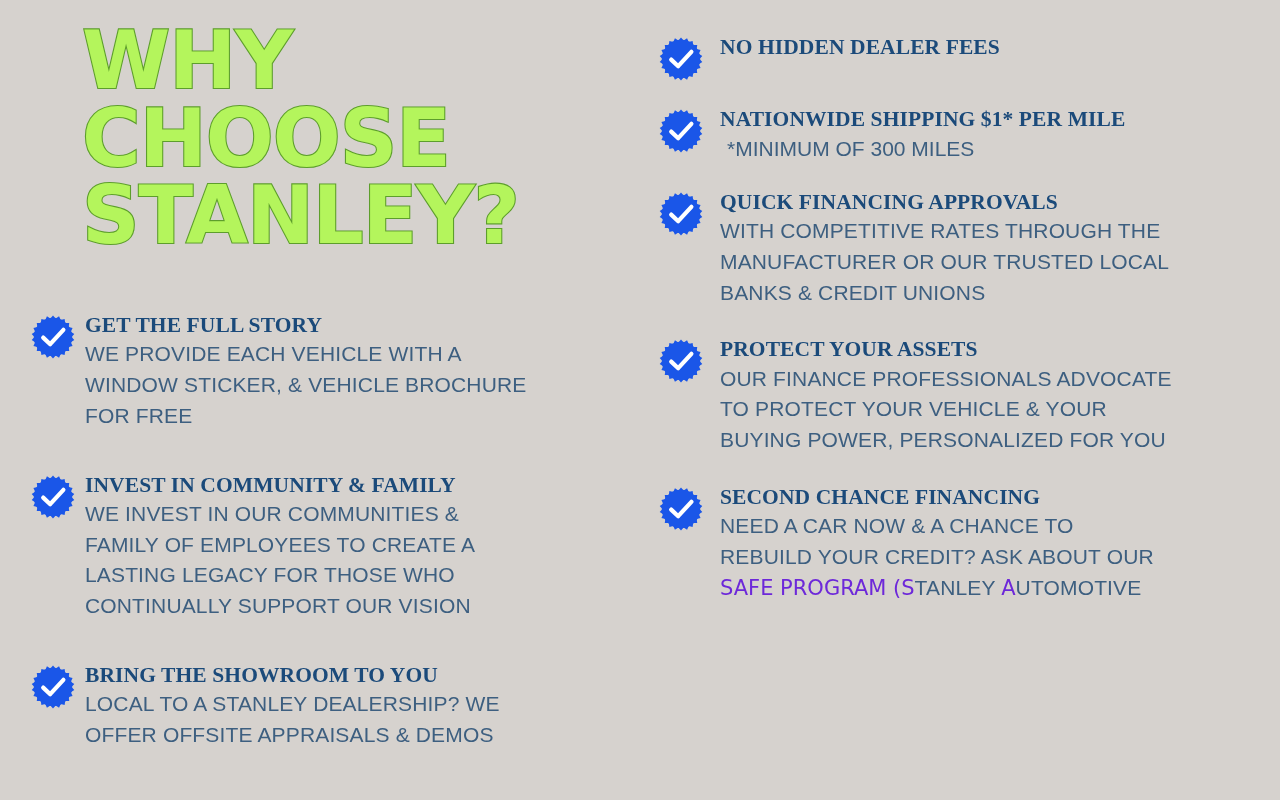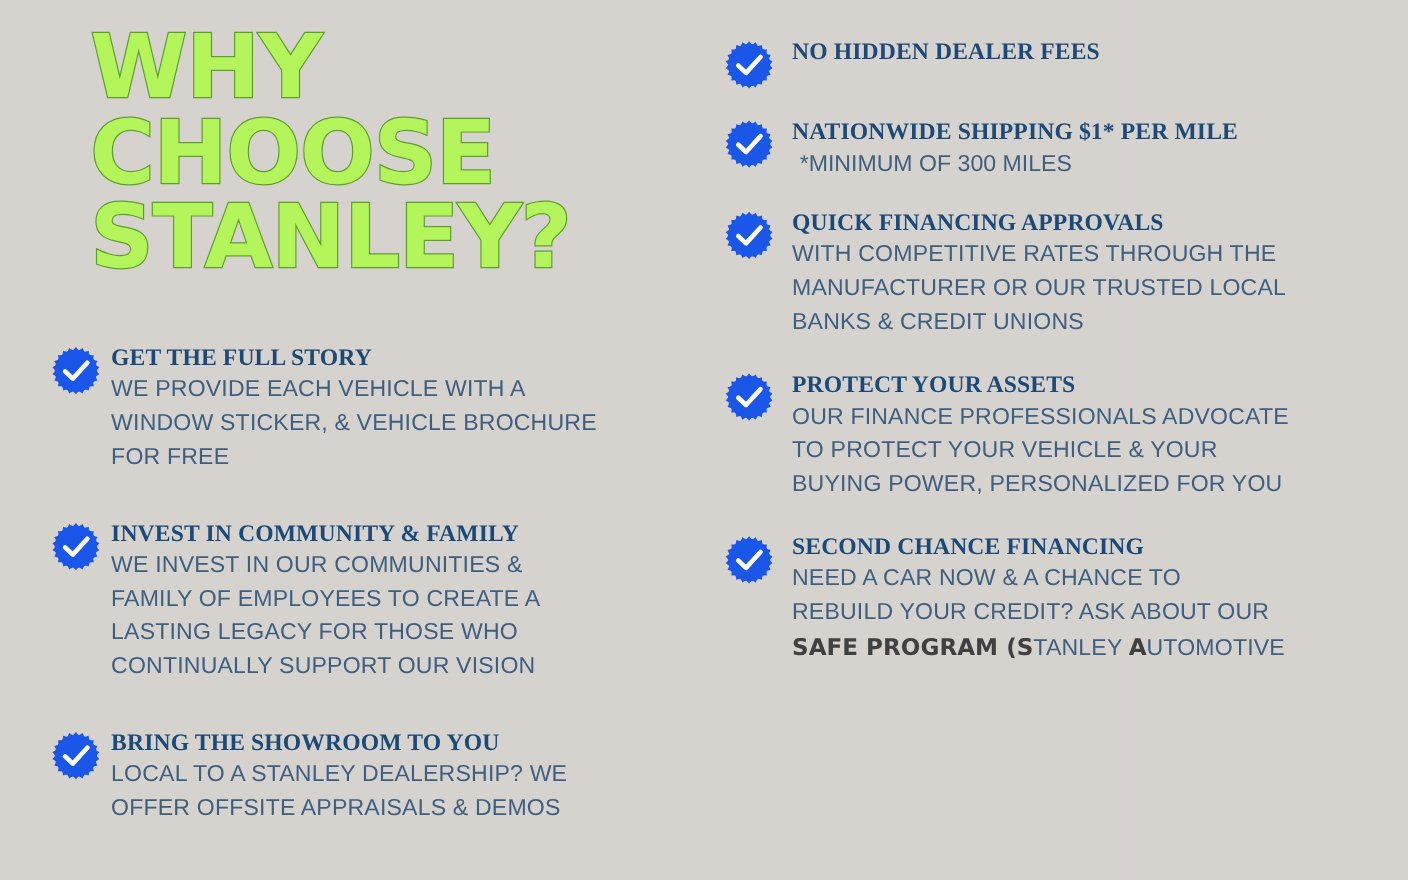--- a/index.html
+++ b/index.html
@@ -38,21 +38,21 @@
     margin: 0;
     text-shadow: 0 0 0 #5d9e2c;
   }
   .headline .hl-line { display: block; white-space: nowrap; }
 
   
   .col {
     position: absolute;
     top: 0;
   }
-  .col-left  { left: 0px;   width: 628px; padding-left: 16px; }
+  .col-left  { left: 0px;   width: 628px; }
   .col-right { left: 640px; width: 640px; }
 
   .item {
     position: relative;
     display: flex;
     align-items: flex-start;
   }
 
   .badge {
     flex: 0 0 auto;
@@ -84,22 +84,22 @@
     font-weight: normal;
     font-size: 21px;
     line-height: 1.47;
     letter-spacing: 0.15px;
     color: #3d5f80;
     text-transform: uppercase;
   }
   .item-desc .ln { display: block; white-space: nowrap; }
   .item-desc b {
     font-family: "DejaVu Sans", sans-serif;
-    font-weight: bold;
-    color: #404040;
+    font-weight: normal;
+    color: #6d28d9;
     letter-spacing: 0px;
   }
   .item-note {
     margin: 0;
     padding-left: 7px;
     font-family: "Liberation Sans", sans-serif;
     font-size: 21px;
     line-height: 1.47;
     color: #3d5f80;
     text-transform: uppercase;

